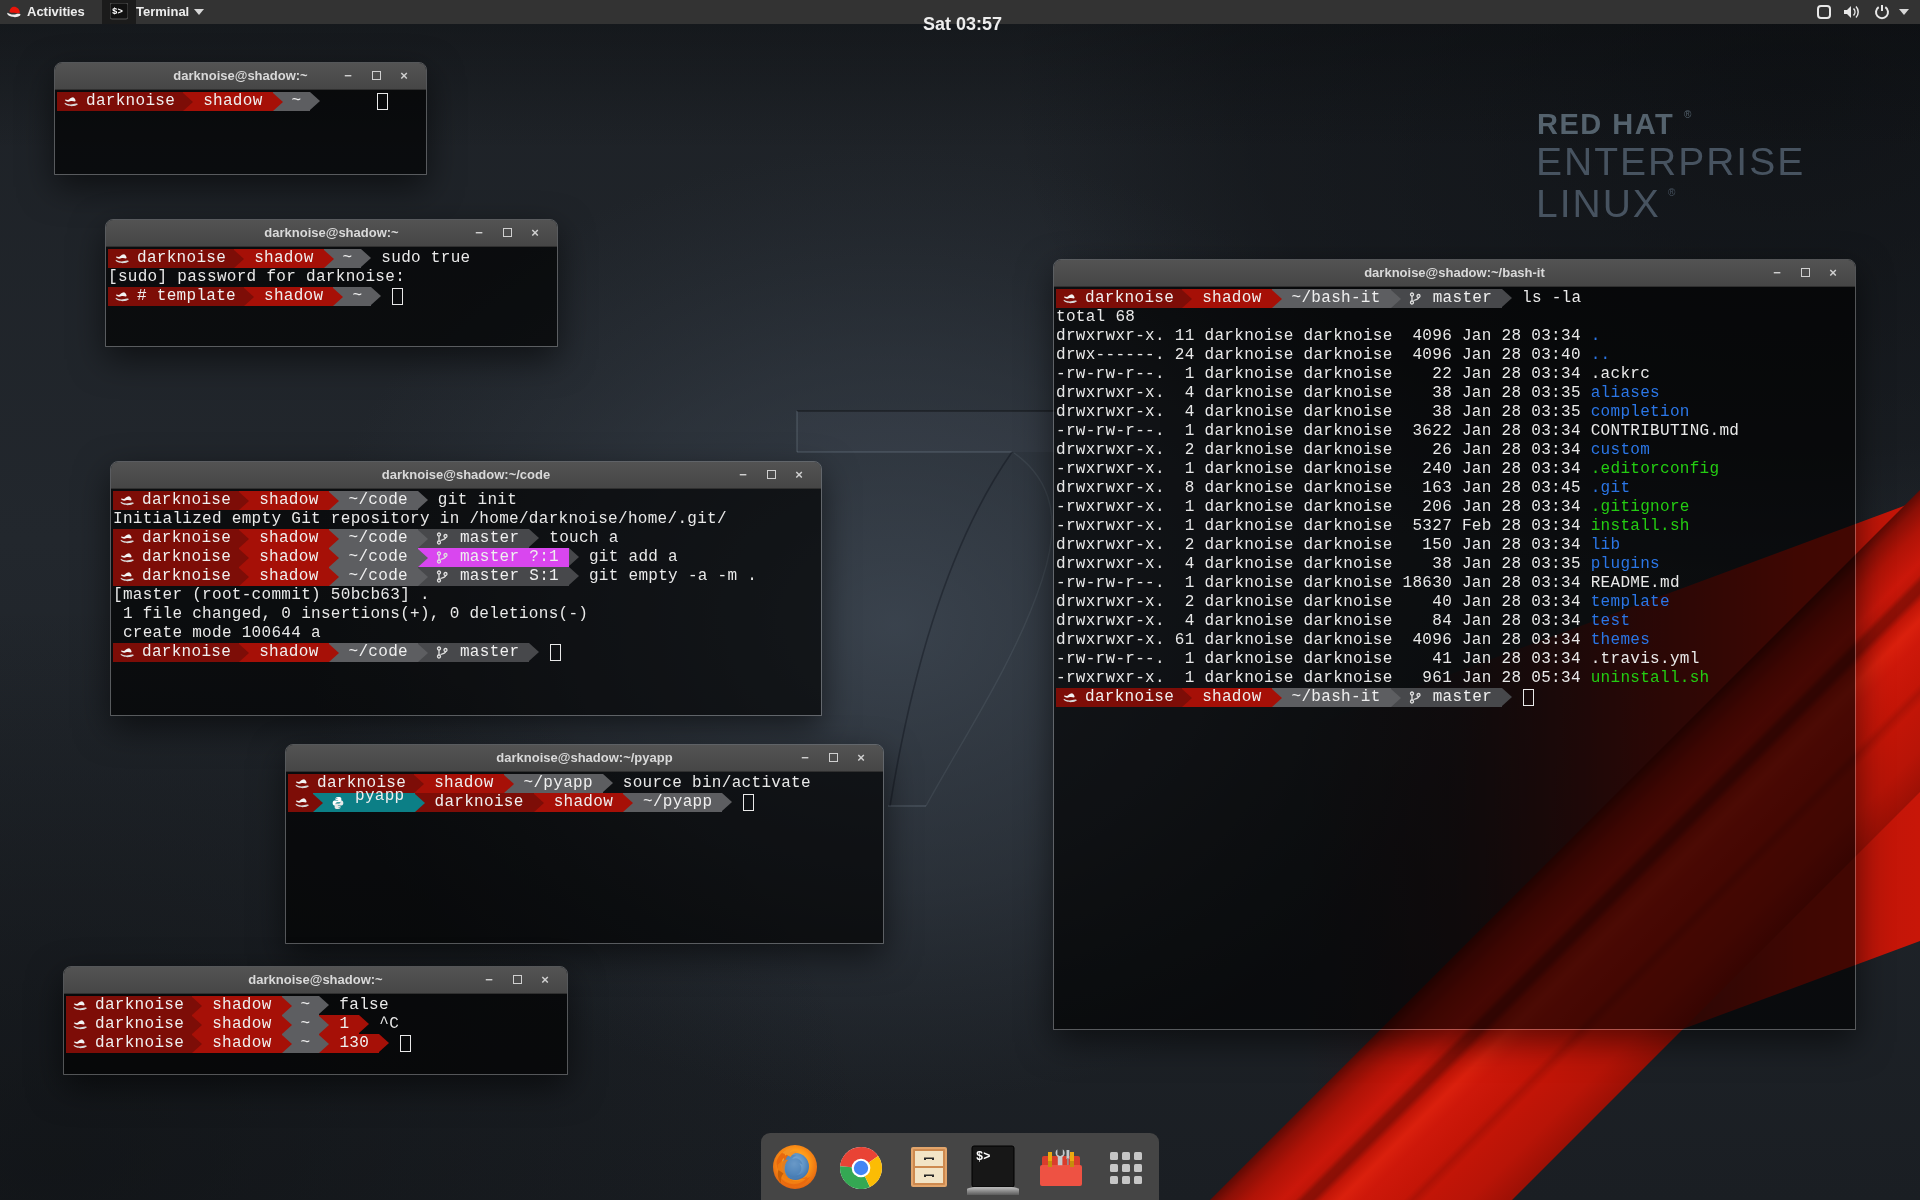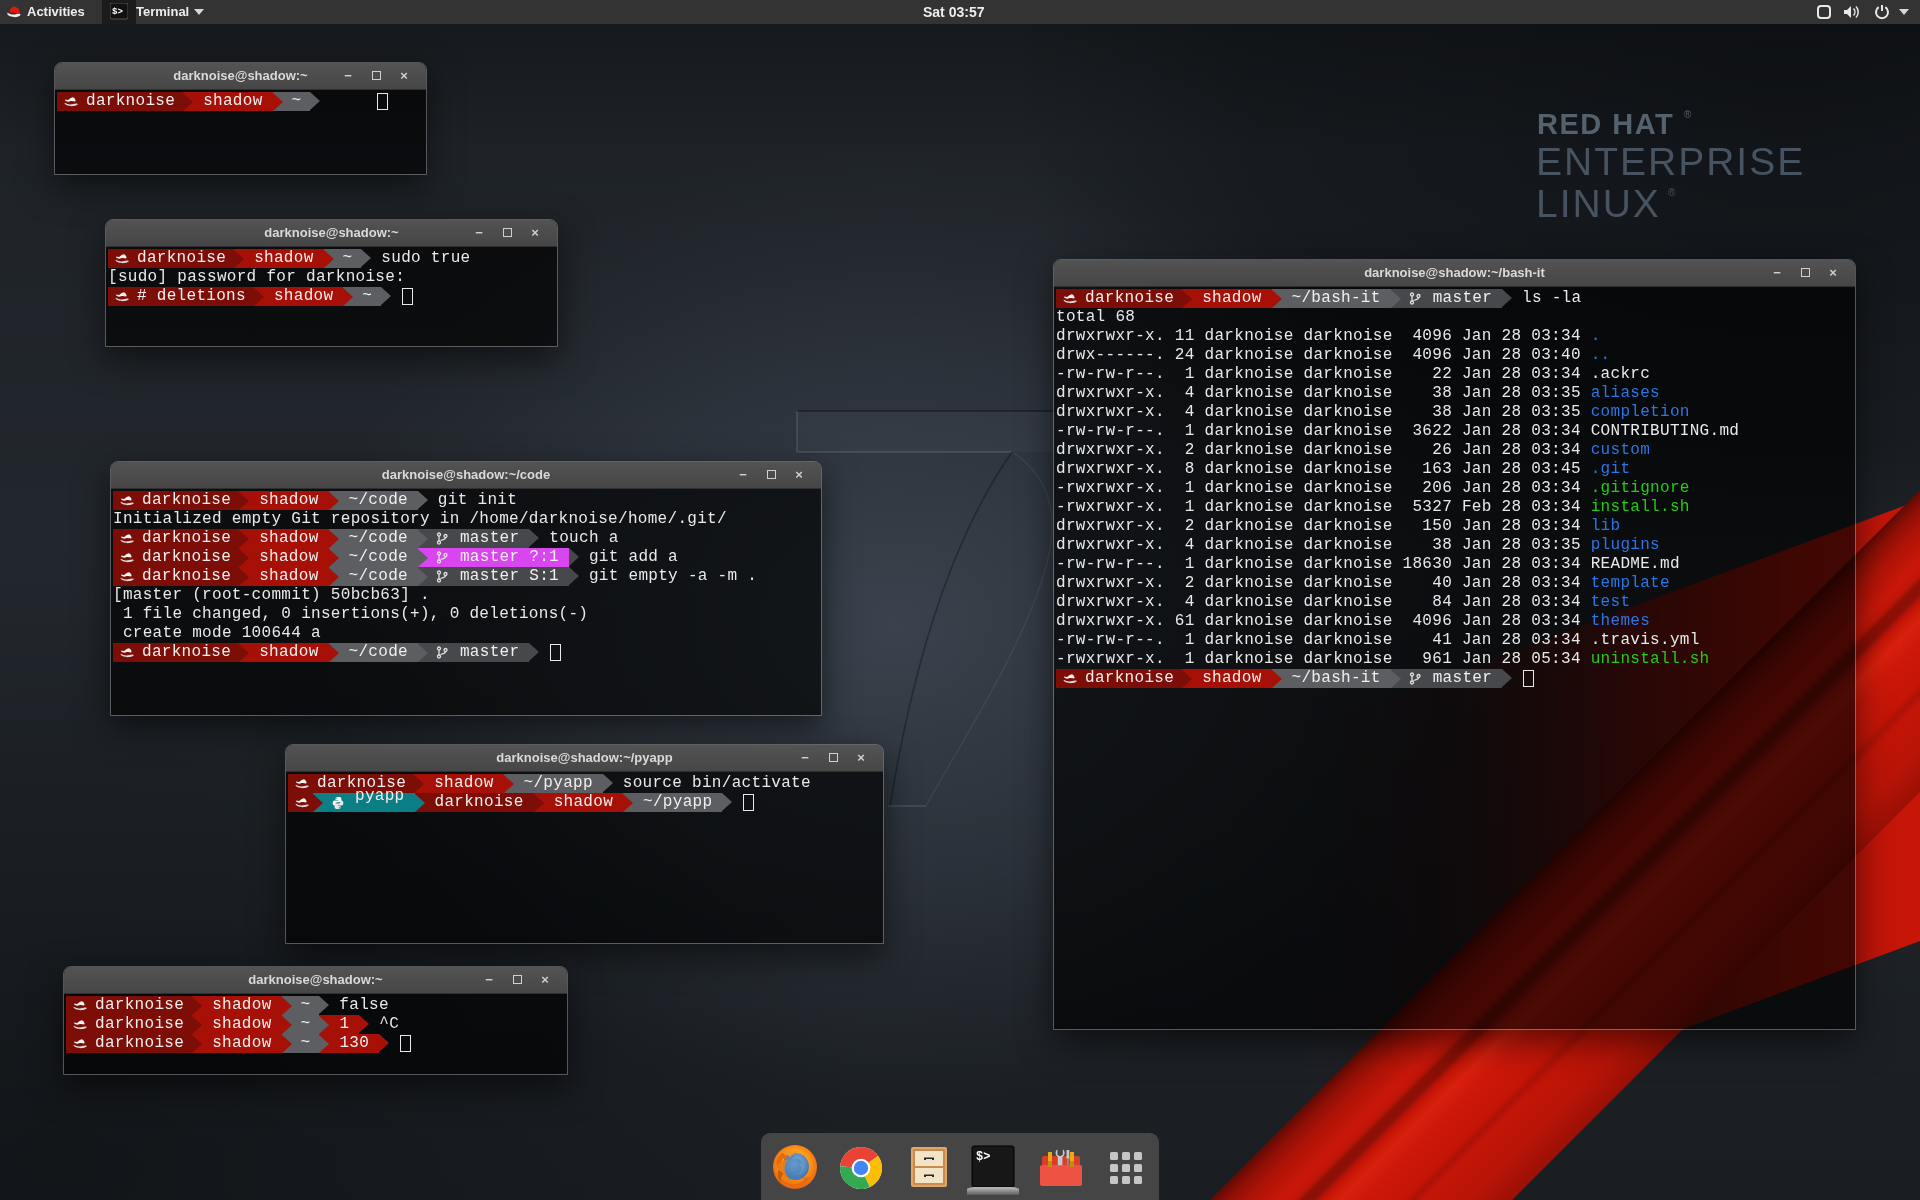--- a/index.html
+++ b/index.html
@@ -6,21 +6,21 @@
 *{box-sizing:border-box;}
 #desk{position:absolute;inset:0;width:1920px;height:1200px;font-family:"Liberation Sans",sans-serif;}
 #wall{position:absolute;left:0;top:0;}
 
 
 #topbar{position:absolute;left:0;top:0;width:1920px;height:24px;background:#333333;color:#ededed;
  font:bold 13px/24px "Liberation Sans",sans-serif;z-index:50;}
 #topbar .act{position:absolute;left:27px;top:0;}
 #topbar .appic{position:absolute;left:102px;top:0;width:34px;height:24px;background:#1b1b1b;}
 #topbar .appname{position:absolute;left:136px;top:0;}
-#topbar .clock{position:absolute;left:923px;top:0;font-size:14px;}
+#topbar .clock{position:absolute;left:923px;top:12px;font-size:18px;}
 
 
 .win{position:absolute;border:1px solid rgba(160,160,160,0.45);border-radius:8px 8px 0 0;
  box-shadow:0 12px 34px rgba(0,0,0,0.55);}
 .tbar{height:27px;background:linear-gradient(#535353,#464646);border-radius:7px 7px 0 0;
  border-bottom:1px solid #303030;position:relative;
  font:bold 13px/26px "Liberation Sans",sans-serif;color:#d9d9d9;text-align:center;}
 .tbar .btns{position:absolute;right:8px;top:0;height:26px;display:flex;align-items:center;}
 .tbar .bt{width:28px;text-align:center;font-weight:bold;color:#d0d0d0;}
 .tbar .sq{display:inline-block;width:9px;height:9px;border:1.5px solid #d0d0d0;}
@@ -187,21 +187,21 @@
    <span class="sg" style="background:#a61007"><i class="ar" style="border-left-color:#7d0d07"></i><span class="sgt">shadow</span></span>
    <span class="sg" style="background:#5d5e61"><i class="ar" style="border-left-color:#a61007"></i><span class="sgt" style="padding:0 9px">~</span></span>
    <i class="ar" style="border-left-color:#5d5e61"></i>
    <span class="t"> sudo true</span>
   </div>
   <div class="row"><span class="t">[sudo] password for darknoise:</span></div>
   <div class="row">
    <span class="sg" style="background:#7d0d07"><svg class="ico" width="15" height="12" viewBox="0 0 15 12">
               <path d="M10 1.3c1 0 2.6 2.3 2.6 3.5 0 .4-.3.7-.9.7-.7 0-1.7-.5-2.8-.5-1.6 0-2.1.7-3.6.7-1.7 0-3.3-.8-3.3-1.6 0-.3.2-.6.6-.6.4 0 1.2.4 2.3.4 1.4 0 2.4-2.6 5.1-2.6z" fill="#f2f2f2"></path>
               <path d="M2 6.8c1.6 1 3.6 1.6 5.4 1.6 2.4 0 3.5-1 5.9-1 .9 0 1.5.3 1.5.7 0 1-2.9 2.1-6 2.1-3.4 0-7.2-1.5-7.2-2.9 0-.3.1-.5.4-.5z" fill="#d8d8d8"></path>
-            </svg><span class="sgt" style="padding:0 8px 0 0"># deletions</span></span>
+            </svg><span class="sgt" style="padding:0 8px 0 0"># template</span></span>
    <span class="sg" style="background:#a61007"><i class="ar" style="border-left-color:#7d0d07"></i><span class="sgt">shadow</span></span>
    <span class="sg" style="background:#5d5e61"><i class="ar" style="border-left-color:#a61007"></i><span class="sgt" style="padding:0 9px">~</span></span>
    <i class="ar" style="border-left-color:#5d5e61"></i>
    <span class="cur"></span>
   </div>
  </div>
 </div>
 
 <div class="win" style="left:110px;top:461px;width:712px;z-index:10">
  <div class="tbar">darknoise@shadow:~/code<span class="btns">
@@ -392,20 +392,21 @@
    <span class="t"> ls -la</span>
   </div>
   <div class="row"><span class="t">total 68</span></div>
   <div class="row"><span class="t">drwxrwxr-x. 11 darknoise darknoise  4096 Jan 28 03:34 </span><span class="t b">.</span></div>
   <div class="row"><span class="t">drwx------. 24 darknoise darknoise  4096 Jan 28 03:40 </span><span class="t b">..</span></div>
   <div class="row"><span class="t">-rw-rw-r--.  1 darknoise darknoise    22 Jan 28 03:34 .ackrc</span></div>
   <div class="row"><span class="t">drwxrwxr-x.  4 darknoise darknoise    38 Jan 28 03:35 </span><span class="t b">aliases</span></div>
   <div class="row"><span class="t">drwxrwxr-x.  4 darknoise darknoise    38 Jan 28 03:35 </span><span class="t b">completion</span></div>
   <div class="row"><span class="t">-rw-rw-r--.  1 darknoise darknoise  3622 Jan 28 03:34 CONTRIBUTING.md</span></div>
   <div class="row"><span class="t">drwxrwxr-x.  2 darknoise darknoise    26 Jan 28 03:34 </span><span class="t b">custom</span></div>
+  <div class="row"><span class="t">-rwxrwxr-x.  1 darknoise darknoise   240 Jan 28 03:34 </span><span class="t g">.editorconfig</span></div>
   <div class="row"><span class="t">drwxrwxr-x.  8 darknoise darknoise   163 Jan 28 03:45 </span><span class="t b">.git</span></div>
   <div class="row"><span class="t">-rwxrwxr-x.  1 darknoise darknoise   206 Jan 28 03:34 </span><span class="t g">.gitignore</span></div>
   <div class="row"><span class="t">-rwxrwxr-x.  1 darknoise darknoise  5327 Feb 28 03:34 </span><span class="t g">install.sh</span></div>
   <div class="row"><span class="t">drwxrwxr-x.  2 darknoise darknoise   150 Jan 28 03:34 </span><span class="t b">lib</span></div>
   <div class="row"><span class="t">drwxrwxr-x.  4 darknoise darknoise    38 Jan 28 03:35 </span><span class="t b">plugins</span></div>
   <div class="row"><span class="t">-rw-rw-r--.  1 darknoise darknoise 18630 Jan 28 03:34 README.md</span></div>
   <div class="row"><span class="t">drwxrwxr-x.  2 darknoise darknoise    40 Jan 28 03:34 </span><span class="t b">template</span></div>
   <div class="row"><span class="t">drwxrwxr-x.  4 darknoise darknoise    84 Jan 28 03:34 </span><span class="t b">test</span></div>
   <div class="row"><span class="t">drwxrwxr-x. 61 darknoise darknoise  4096 Jan 28 03:34 </span><span class="t b">themes</span></div>
   <div class="row"><span class="t">-rw-rw-r--.  1 darknoise darknoise    41 Jan 28 03:34 .travis.yml</span></div>

